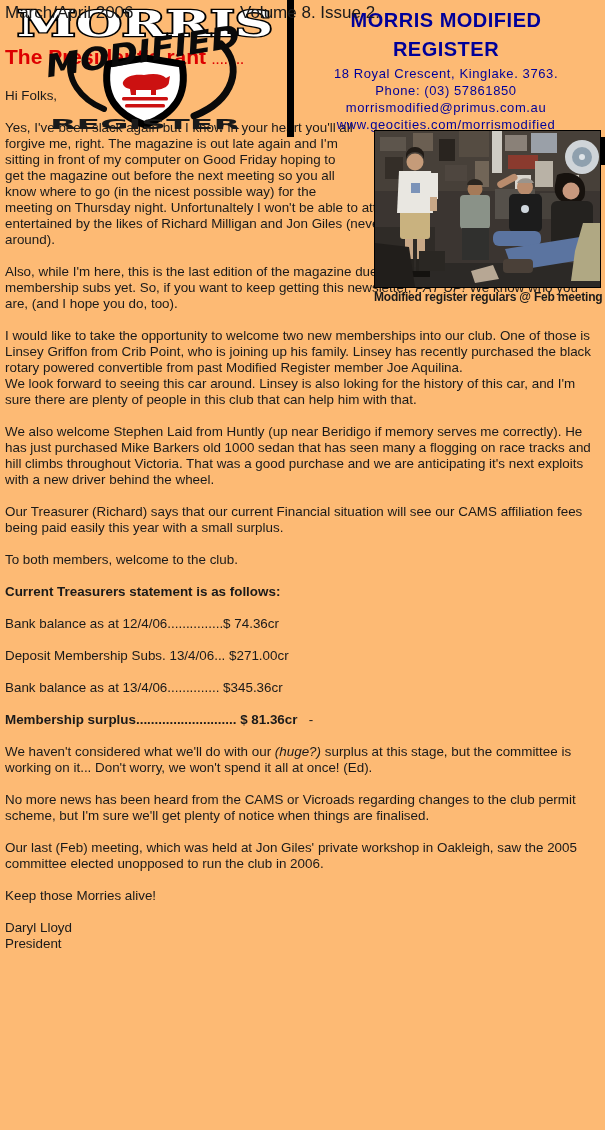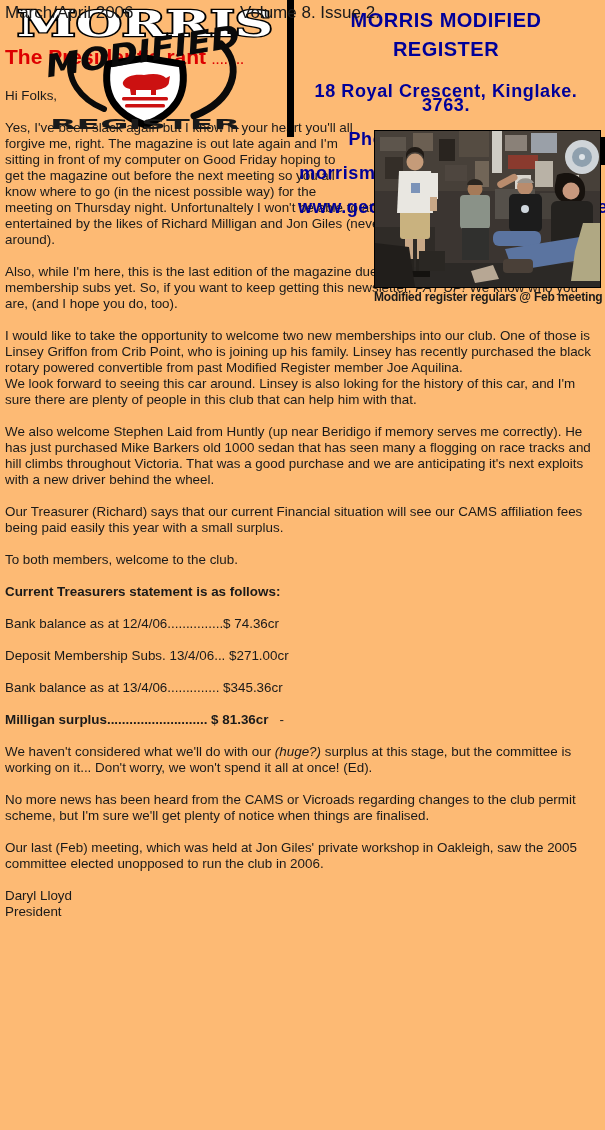--- a/index.html
+++ b/index.html
@@ -5,21 +5,21 @@
   html,body{margin:0;padding:0;background:#fff;}
   .page{
     position:relative;width:605px;height:1130px;background:#fdba74;overflow:hidden;
     font-family:"Liberation Sans","DejaVu Sans",sans-serif;color:#1a1a1a;
   }
   
   .logo-box{position:absolute;left:6px;top:2px;width:278px;height:132px;}
   .masthead-divider{position:absolute;left:287px;top:0;width:7px;height:137px;background:#000;}
   .masthead{position:absolute;left:298px;top:6px;width:296px;text-align:center;color:#000099;}
   .mast-title{font-size:20px;font-weight:bold;line-height:29px;letter-spacing:.5px;}
-  .mast-line{font-size:18px;font-weight:bold;line-height:14px;margin-top:20px;letter-spacing:.6px;}
+  .mast-line{font-size:13px;font-weight:normal;line-height:14px;margin-top:3px;letter-spacing:.6px;}
   .page-edge-tab{position:absolute;left:588px;top:137px;width:17px;height:28px;background:#000;}
   
   .date-row{position:relative;height:22px;margin:3px 0 0 5px;font-size:17px;}
   .date-row .volume{position:absolute;left:235px;top:0;}
   
   .photo-box{position:absolute;left:374px;top:130px;width:227px;}
   .photo-frame{width:225px;height:156px;border:1px solid #000;background:#3a3532;}
   .photo-caption{font-size:12px;font-weight:bold;margin-top:2px;letter-spacing:-0.2px;white-space:nowrap;}
   
   .article{margin:0 13px 0 5px;font-size:13.4px;line-height:16px;}
@@ -159,22 +159,23 @@
         <p class="para"><span>Also, while I'm here, this is the last edition of the magazine due to those who haven't paid their membership subs yet. So, if you want to keep getting this newsletter, </span><span class="italic">PAY UP!</span><span> We know who you are, (and I hope you do, too).</span></p>
         <p class="para"><span>I would like to take the opportunity to welcome two new memberships into our club. One of those is Linsey Griffon from Crib Point, who is joining up his family. Linsey has recently purchased the black rotary powered convertible from past Modified Register member Joe Aquilina.
 We look forward to seeing this car around. Linsey is also loking for the history of this car, and I'm sure there are plenty of people in this club that can help him with that.</span></p>
         <p class="para"><span>We also welcome Stephen Laid from Huntly (up near Beridigo if memory serves me correctly). He has just purchased Mike Barkers old 1000 sedan that has seen many a flogging on race tracks and hill climbs throughout Victoria. That was a good purchase and we are anticipating it's next exploits with a new driver behind the wheel.</span></p>
         <p class="para"><span>Our Treasurer (Richard) says that our current Financial situation will see our CAMS affiliation fees being paid easily this year with a small surplus.</span></p>
         <p class="para"><span>To both members, welcome to the club.</span></p>
         <p class="para"><span class="bold">Current Treasurers statement is as follows:</span></p>
         <p class="para"><span>Bank balance as at 12/4/06...............$ 74.36cr</span></p>
         <p class="para"><span>Deposit Membership Subs. 13/4/06... $271.00cr</span></p>
         <p class="para"><span>Bank balance as at 13/4/06.............. $345.36cr</span></p>
-        <p class="para"><span class="bold">Milligan surplus........................... $ 81.36cr</span><span>   -</span></p>
+        <p class="para"><span class="bold">Membership surplus........................... $ 81.36cr</span><span>   -</span></p>
         <p class="para"><span>We haven't considered what we'll do with our </span><span class="italic">(huge?)</span><span> surplus at this stage, but the committee is working on it... Don't worry, we won't spend it all at once! (Ed).</span></p>
         <p class="para"><span>No more news has been heard from the CAMS or Vicroads regarding changes to the club permit scheme, but I'm sure we'll get plenty of notice when things are finalised.</span></p>
         <p class="para"><span>Our last (Feb) meeting, which was held at Jon Giles' private workshop in Oakleigh, saw the 2005 committee elected unopposed to run the club in 2006.</span></p>
+        <p class="para"><span>Keep those Morries alive!</span></p>
         <p class="para"><span>Daryl Lloyd
 President</span></p>
       </div>
   </div>
 
 </div>
 
 </body></html>

